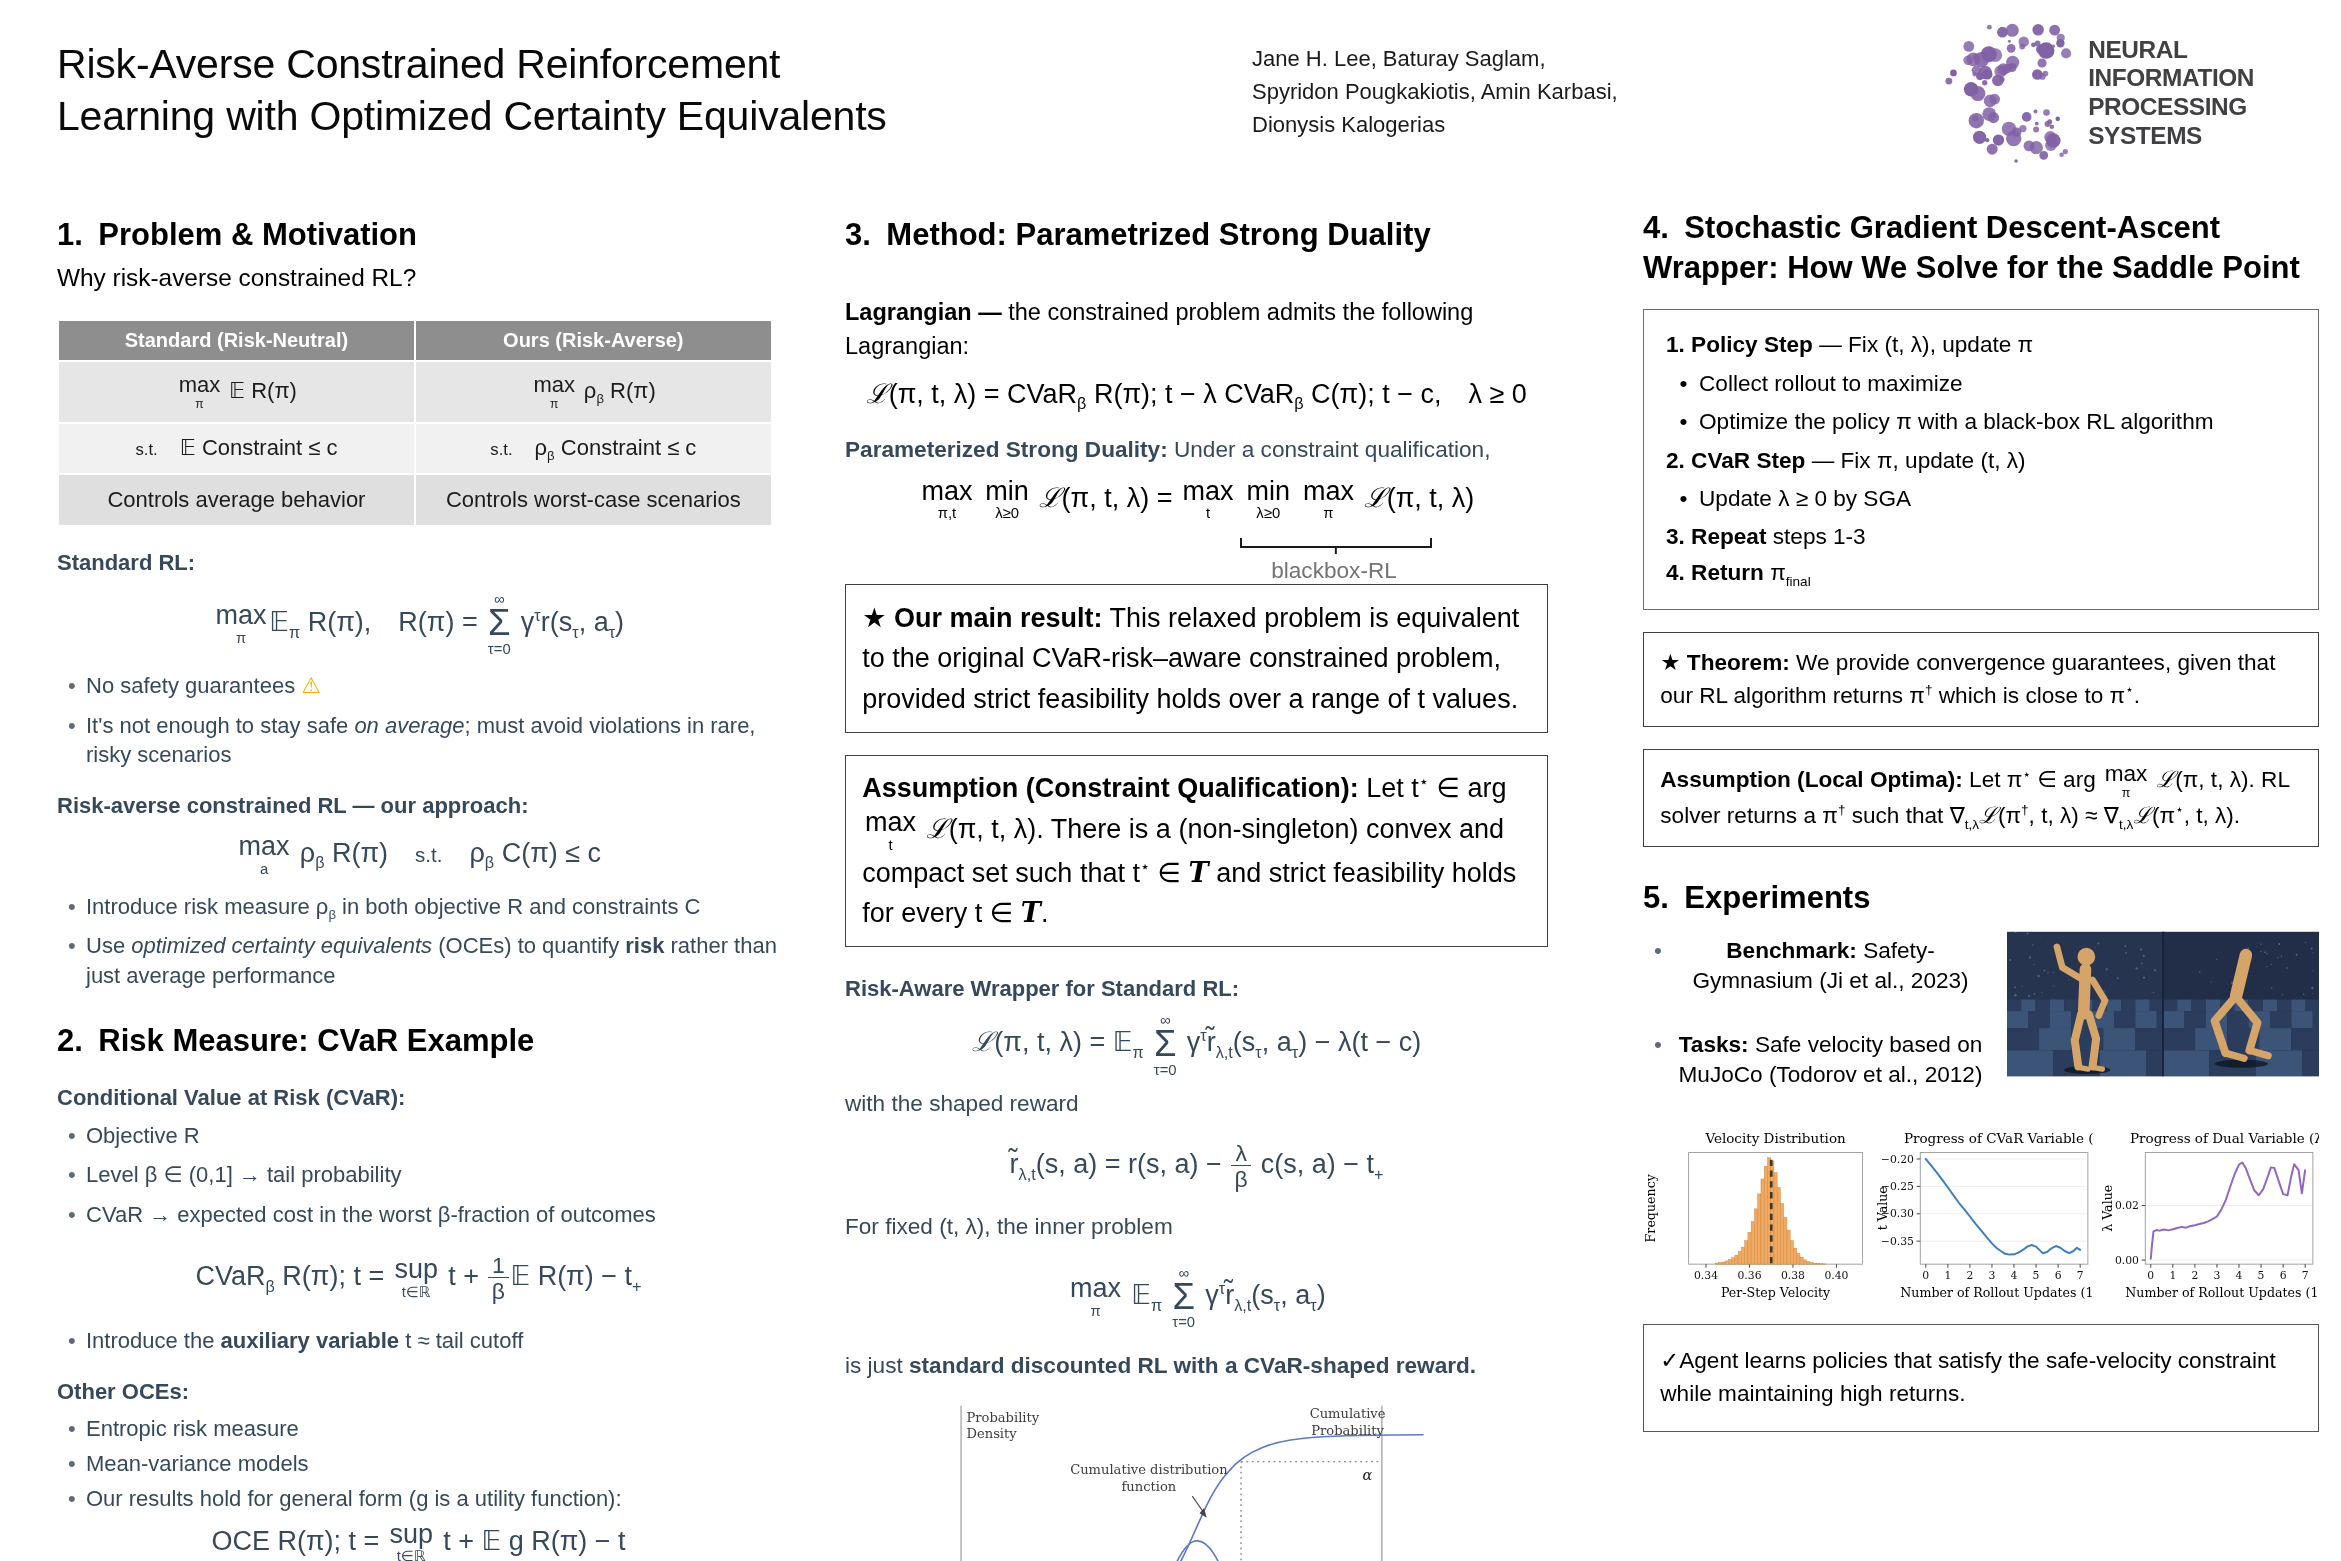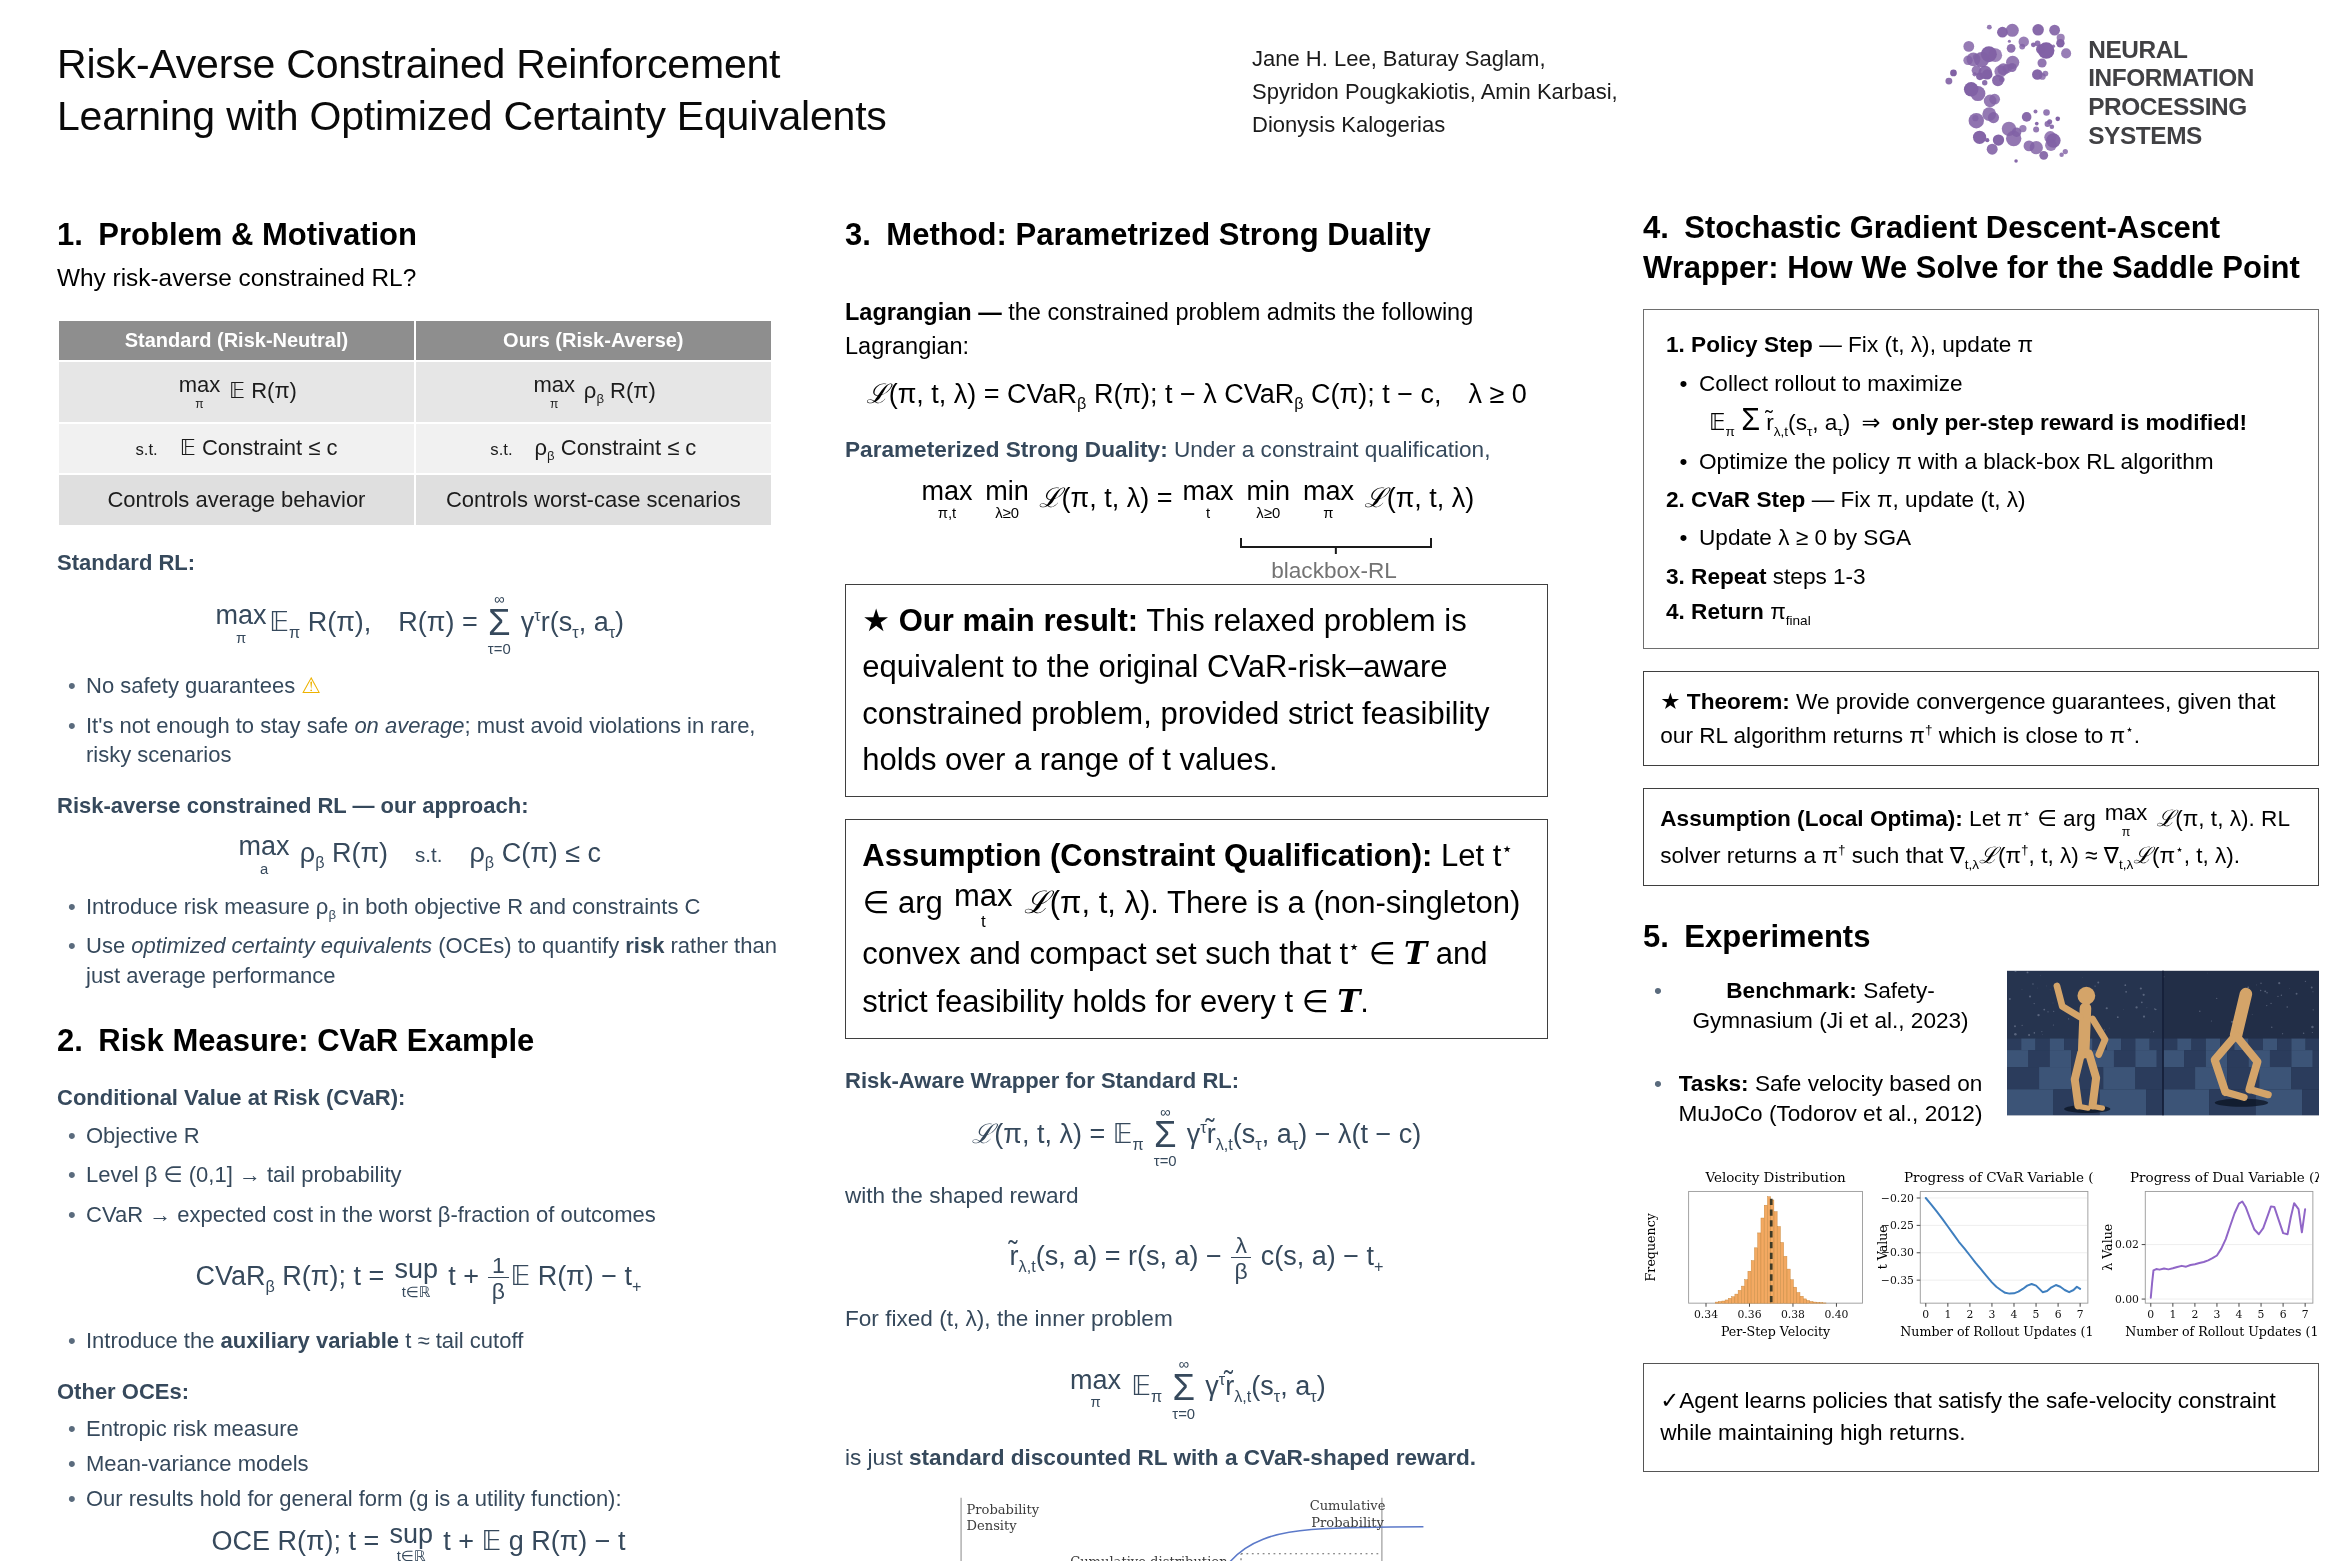--- a/index.html
+++ b/index.html
@@ -39,21 +39,21 @@
   .frac .den{border-top:1.8px solid currentColor;padding:0.9px 3.6px 0;}
   .frac>span{padding:0 2.7px;}
   .bb{font-family:"DejaVu Sans",sans-serif;}
   .scr{font-family:"DejaVu Serif",serif;font-style:italic;}
   .scrT{font-family:"DejaVu Serif",serif;font-weight:600;}
   .tiny{font-size:58%;}
   .sm{font-size:76%;}
   .warn{color:#edb200;font-family:"DejaVu Sans",sans-serif;}
   sub,sup{font-size:60%;line-height:0;}
   
-  .box{border:1.8px solid #3f3f3f;padding:12.6px 16.3px;font-size:31px;line-height:1.5;margin:0 0 22px;color:#000;background:#fff;}
+  .box{border:1.8px solid #3f3f3f;padding:12.6px 16.3px;font-size:27px;line-height:1.5;margin:0 0 22px;color:#000;background:#fff;}
   .box.algo{border-color:#6e6e6e;font-size:22.6px;padding:16.3px 22px;line-height:1.42;}
   .aline{margin:3.6px 0;}
   .abul{position:relative;padding-left:33px;margin:6.3px 0;}
   .abul::before{content:'•';position:absolute;left:13.6px;}
   .aeq{margin:3.6px 0 5.4px 43px;font-size:22.6px;}
   .box.result{font-size:22.6px;border-color:#555;}
   .chk{margin:8.1px 0;line-height:1.45;}
   
   .dualwrap{position:relative;margin-bottom:63px;}
   .brace{position:absolute;left:395px;top:60px;width:188px;height:8.1px;
@@ -324,21 +324,20 @@
         <text x="492" y="94" font-size="16" fill="#222" text-anchor="middle" font-style="italic">α</text>
       </svg>
     </div>
   </div>
 
   <div id="colR">
     <h2 class="h2" style="margin-bottom:20px"><b>4. Stochastic Gradient Descent-Ascent Wrapper:</b> How We Solve for the Saddle Point</h2>
     <div class="box algo">
       <div class="aline"><b>1. Policy Step</b> — Fix (t, λ), update π</div>
       <div class="abul">Collect rollout to maximize</div>
-      <div class="aeq"><span class="bb">𝔼</span><sub>π</sub> <span class="sum">Σ</span> r̃<sub>λ,t</sub>(s<sub>τ</sub>, a<sub>τ</sub>) ⇒ <b>only per-step reward is modified!</b></div>
       <div class="abul">Optimize the policy π with a black-box RL algorithm</div>
       <div class="aline mt18"><b>2. CVaR Step</b> — Fix π, update (t, λ)</div>
       <div class="abul">Update λ ≥ 0 by SGA</div>
       <div class="aline mt18"><b>3. Repeat</b> steps 1-3</div>
       <div class="aline mt18"><b>4. Return</b> π<sub>final</sub></div>
     </div>
     <div class="box" style="font-size:22.6px"><b>★ Theorem:</b> We provide convergence guarantees, given that our RL algorithm returns π<sup>†</sup> which is close to π<sup>⋆</sup>.</div>
     <div class="box" style="font-size:22.6px"><b>Assumption (Local Optima):</b> Let π<sup>⋆</sup> ∈ arg <span class="stk">
           <span>max</span>
           <span class="lim">π</span>

